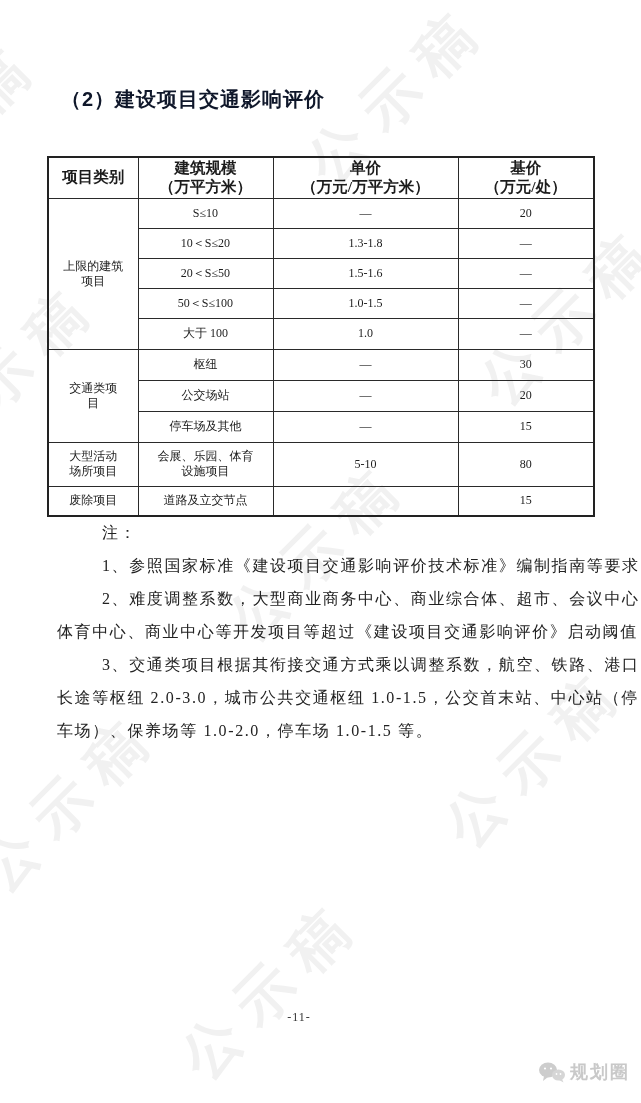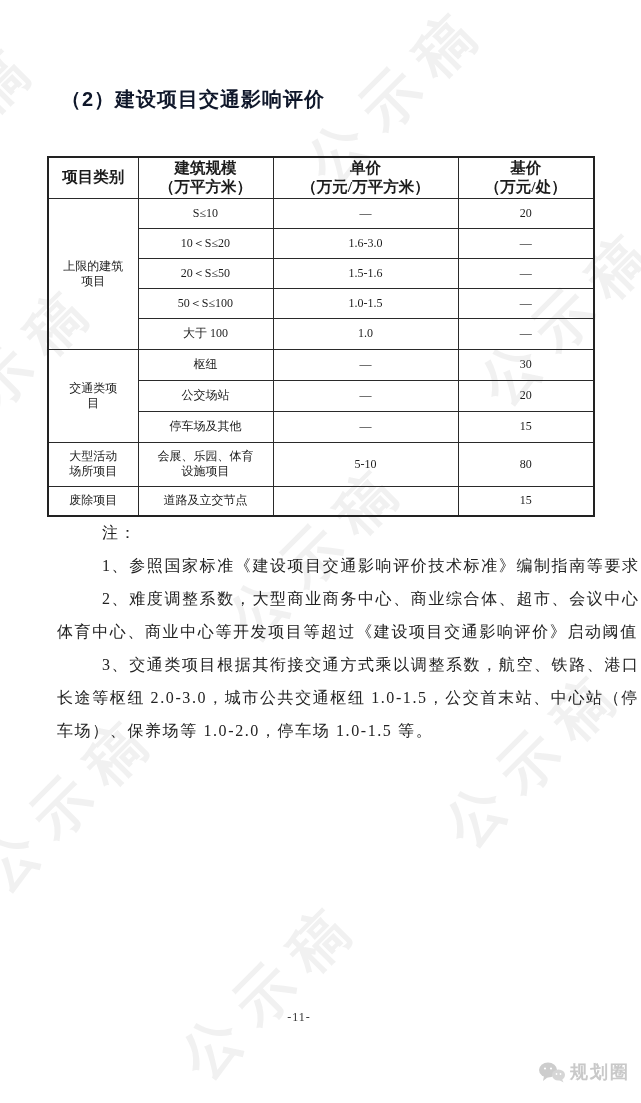--- a/index.html
+++ b/index.html
@@ -99,21 +99,21 @@
       <tbody>
         <tr class="r30">
           <td rowspan="5">上限的建筑
 项目</td>
           <td>S≤10</td>
           <td>—</td>
           <td>20</td>
         </tr>
         <tr class="r30">
           <td>10＜S≤20</td>
-          <td>1.6-3.0</td>
+          <td>1.3-1.8</td>
           <td>—</td>
         </tr>
         <tr class="r30">
           <td>20＜S≤50</td>
           <td>1.5-1.6</td>
           <td>—</td>
         </tr>
         <tr class="r30">
           <td>50＜S≤100</td>
           <td>1.0-1.5</td>

